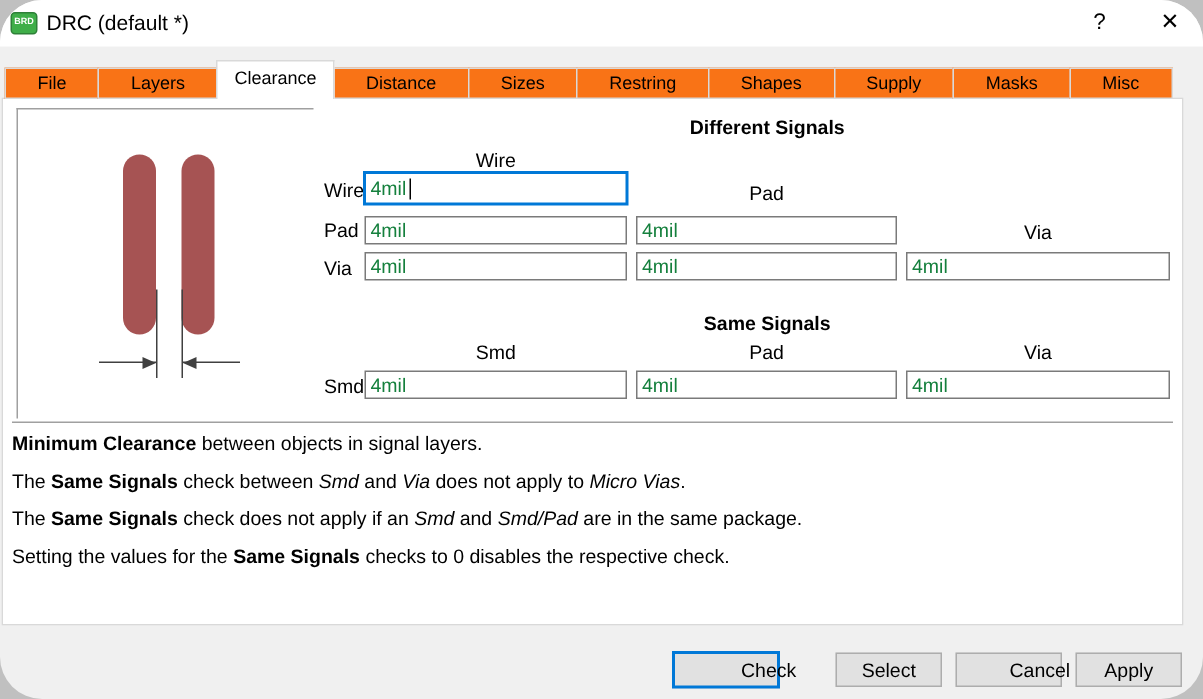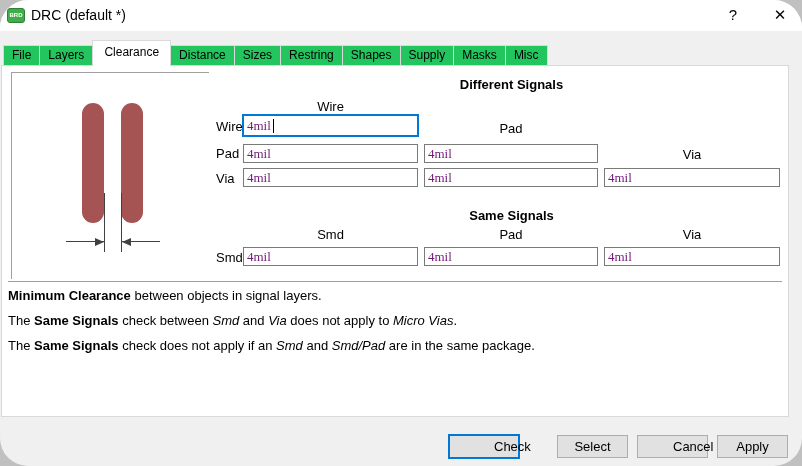--- a/index.html
+++ b/index.html
@@ -14,21 +14,21 @@
                 border:1px solid #2e8038; border-radius:3px; color:#fff; font-size:6px; font-weight:bold;
                 text-align:center; line-height:13px; letter-spacing:0; }
   .title-text { position:absolute; left:31px; top:7px; font-size:14px; white-space:nowrap; }
   .help-btn { position:absolute; left:716px; top:0; width:34px; height:30px; text-align:center;
               line-height:30px; font-size:15px; background:transparent; border:none; cursor:default; }
   .close-btn { position:absolute; left:760px; top:0; width:40px; height:30px; text-align:center;
                line-height:30px; font-size:15px; background:transparent; border:none; cursor:default; }
 
   
   .tabbar { position:absolute; left:3px; top:40px; height:26px; display:flex; align-items:flex-end; z-index:5; }
-  .tab { height:21px; line-height:19px; padding:0 8px; font-size:12px; background:#22c55e;
+  .tab { height:21px; line-height:19px; padding:0 21px; font-size:12px; background:#f97316;
          border:1px solid #d9d9d9; margin-right:-1px; white-space:nowrap; cursor:default; }
   .tab.active { height:26px; line-height:23px; padding:0 11px; background:#ffffff;
                 border-bottom:none; position:relative; z-index:6; }
 
   
   .pane { position:absolute; left:1px; top:65px; width:788px; height:352px; background:#ffffff;
           border:1px solid #d9d9d9; z-index:1; }
   .lbl { position:absolute; z-index:2; white-space:nowrap; }
   .center { text-align:center; }
   .bold { font-weight:bold; }
@@ -39,21 +39,21 @@
   .wirebar { position:absolute; width:22px; height:120px; border-radius:11px; z-index:2; }
   .extline { position:absolute; width:1px; height:59px; background:#404040; z-index:2; }
   .dimline { position:absolute; height:1px; width:38px; background:#404040; z-index:2; }
   .arrow-r { position:absolute; width:0; height:0; border-top:4px solid transparent;
              border-bottom:4px solid transparent; border-left:9px solid #404040; z-index:2; }
   .arrow-l { position:absolute; width:0; height:0; border-top:4px solid transparent;
              border-bottom:4px solid transparent; border-right:9px solid #404040; z-index:2; }
 
   
   .field { position:absolute; height:19px; border:1px solid #7a7a7a; background:#fff; font-size:13px;
-           font-family:Liberation Serif, serif; padding:0 3px; z-index:2; color:#701a75; }
+           font-family:Liberation Sans, sans-serif; padding:0 3px; z-index:2; color:#15803d; }
   .field.focused { height:23px; border:2px solid #0078d7; }
   .caret { position:absolute; width:1px; height:14px; background:#000; z-index:3; }
 
   
   .separator { position:absolute; left:8px; top:281px; width:774px; height:1px; background:#a0a0a0; z-index:2; }
   .note { position:absolute; left:8px; white-space:nowrap; font-size:13px; z-index:2; }
   .note .b { font-weight:bold; }
   .note .i { font-style:italic; }
 
   
@@ -135,19 +135,22 @@
 
   <div class="note" style="top:288px;">
     <span class="b">Minimum Clearance</span><span> between objects in signal layers.</span>
   </div>
   <div class="note" style="top:338px;">
     <span>The </span><span class="b">Same Signals</span><span> check does not apply if an </span><span class="i">Smd</span><span> and </span><span class="i">Smd/Pad</span><span> are in the same package.</span>
   </div>
   <div class="note" style="top:313px;">
     <span>The </span><span class="b">Same Signals</span><span> check between </span><span class="i">Smd</span><span> and </span><span class="i">Via</span><span> does not apply to </span><span class="i">Micro Vias</span><span>.</span>
   </div>
+  <div class="note" style="top:363px;">
+    <span>Setting the values for the </span><span class="b">Same Signals</span><span> checks to 0 disables the respective check.</span>
+  </div>
 
   <button class="btn default" style="left:448px;padding-left:44px;">Check</button>
   <button class="btn" style="left:557px;">Select</button>
   <button class="btn" style="left:637px;padding-left:35px;">Cancel</button>
   <button class="btn" style="left:717px;">Apply</button>
 
 </div>
 
 </body></html>

